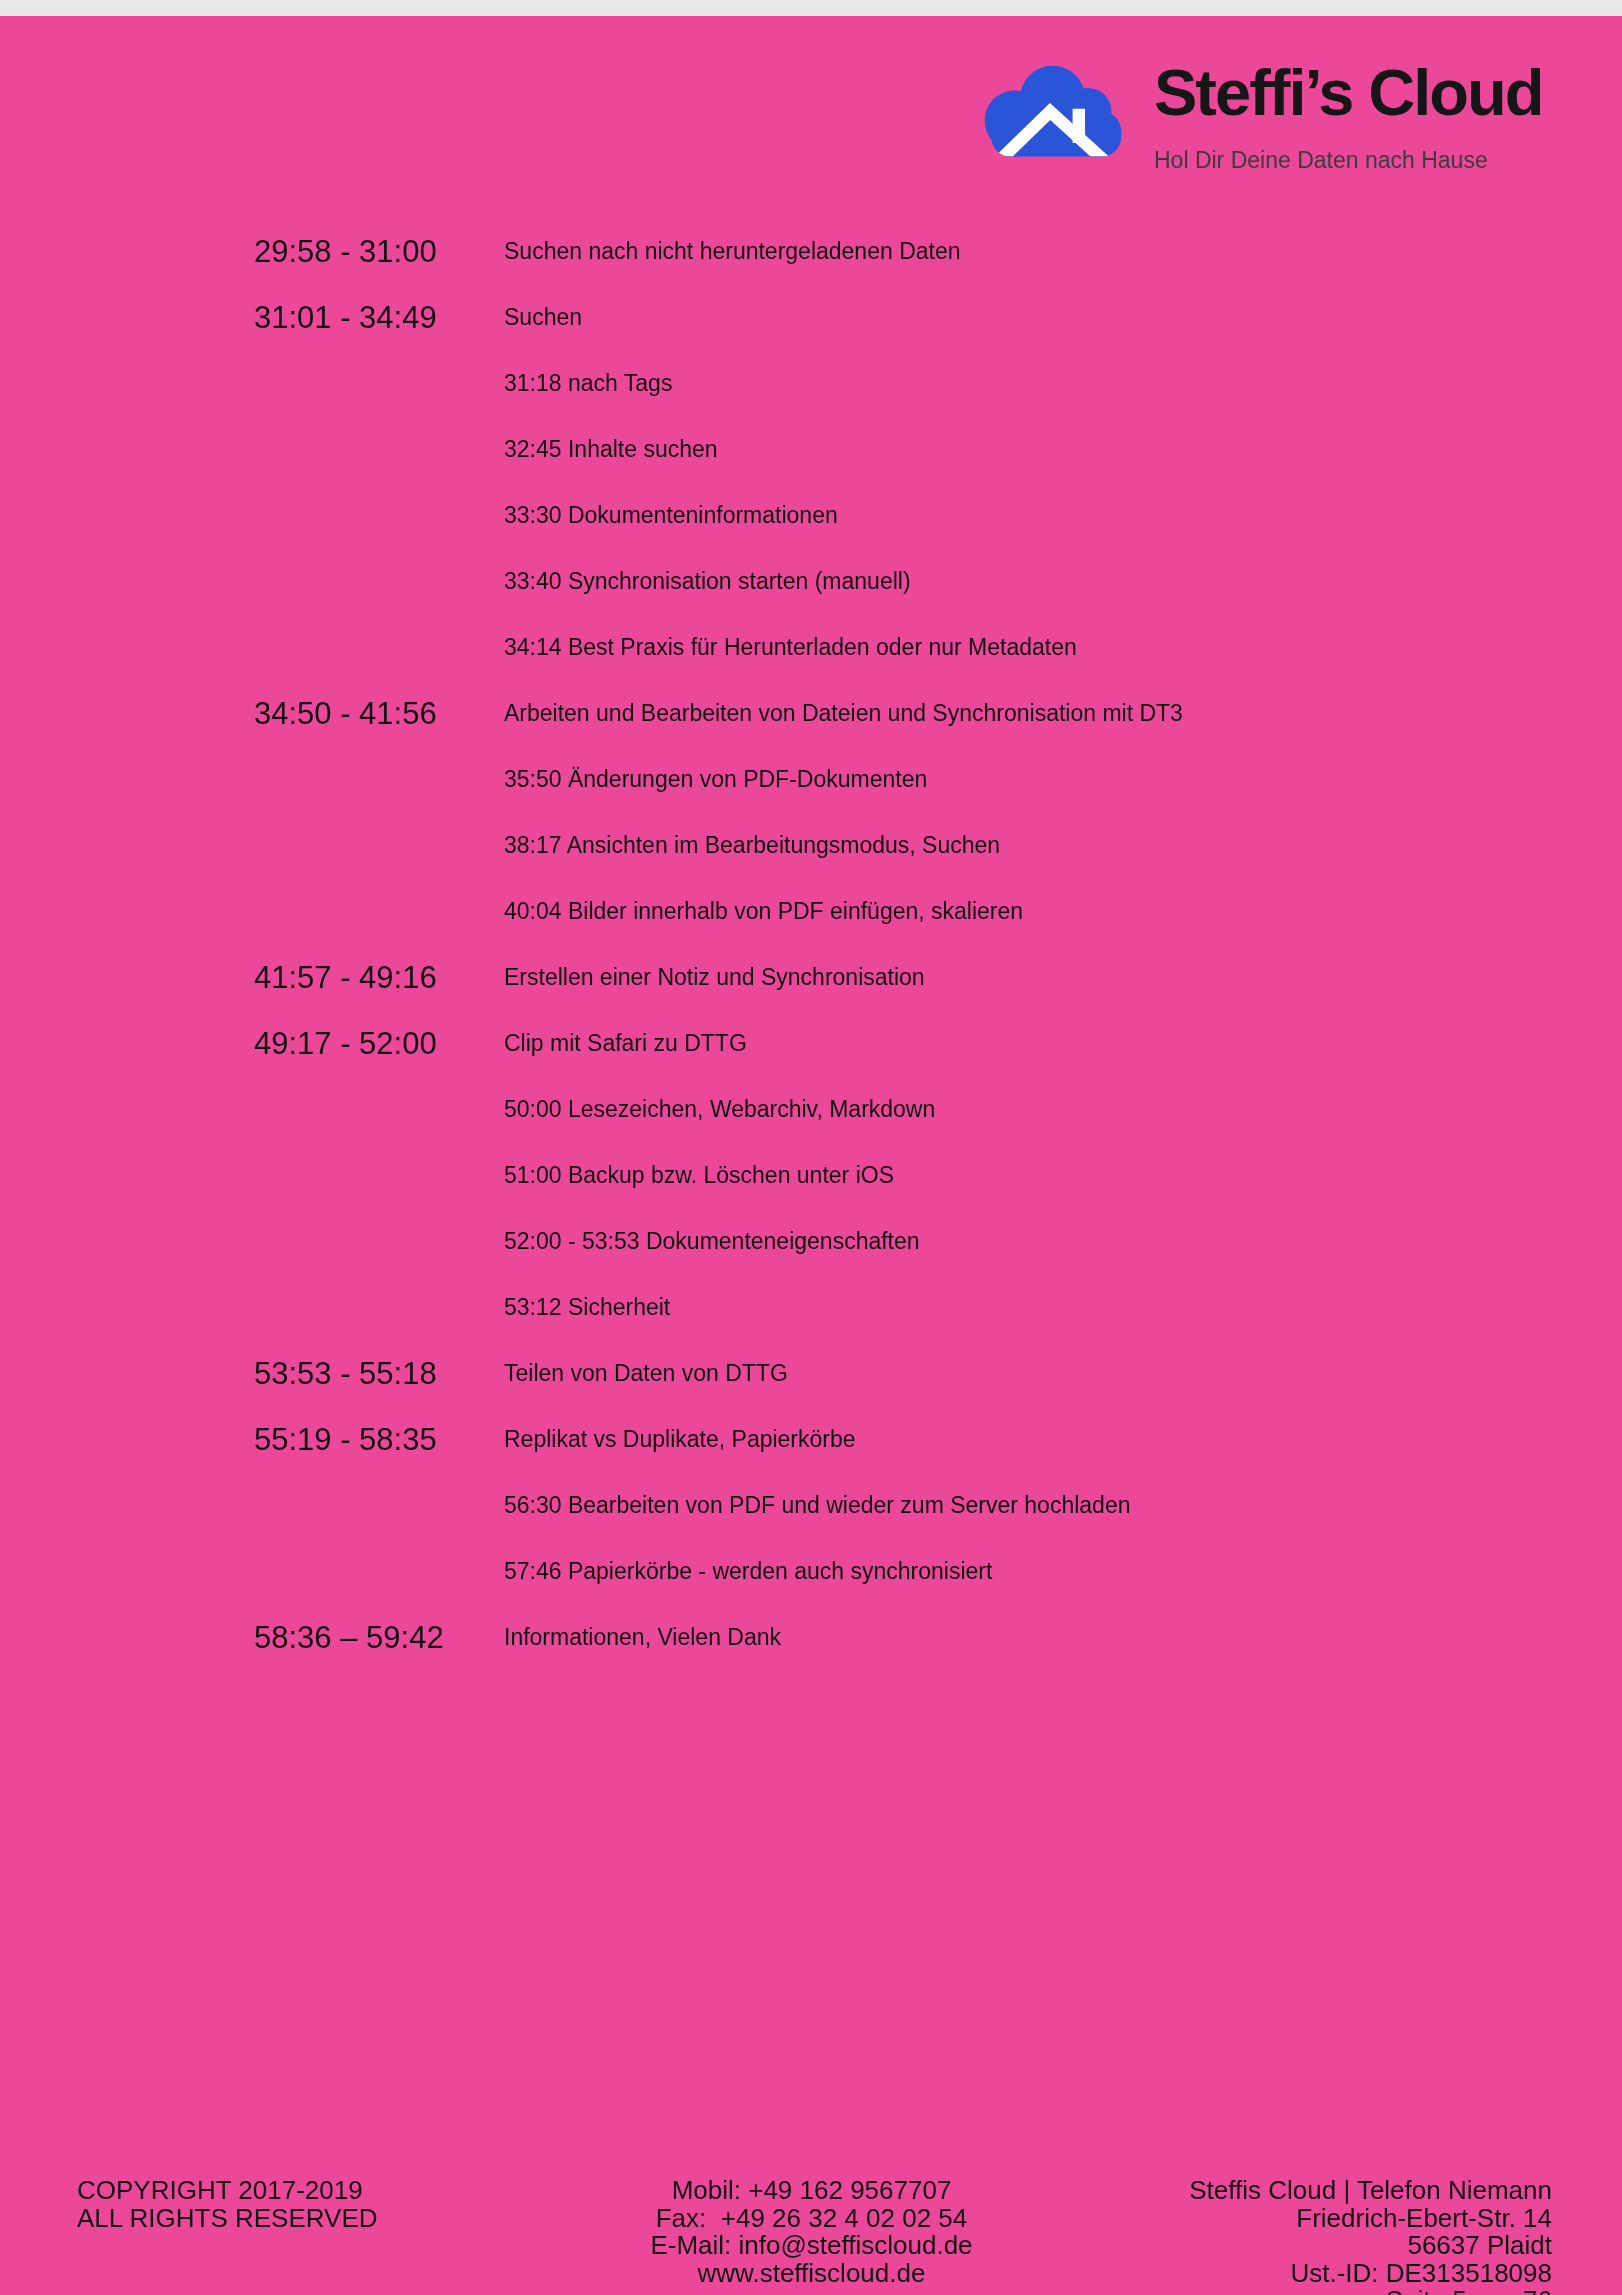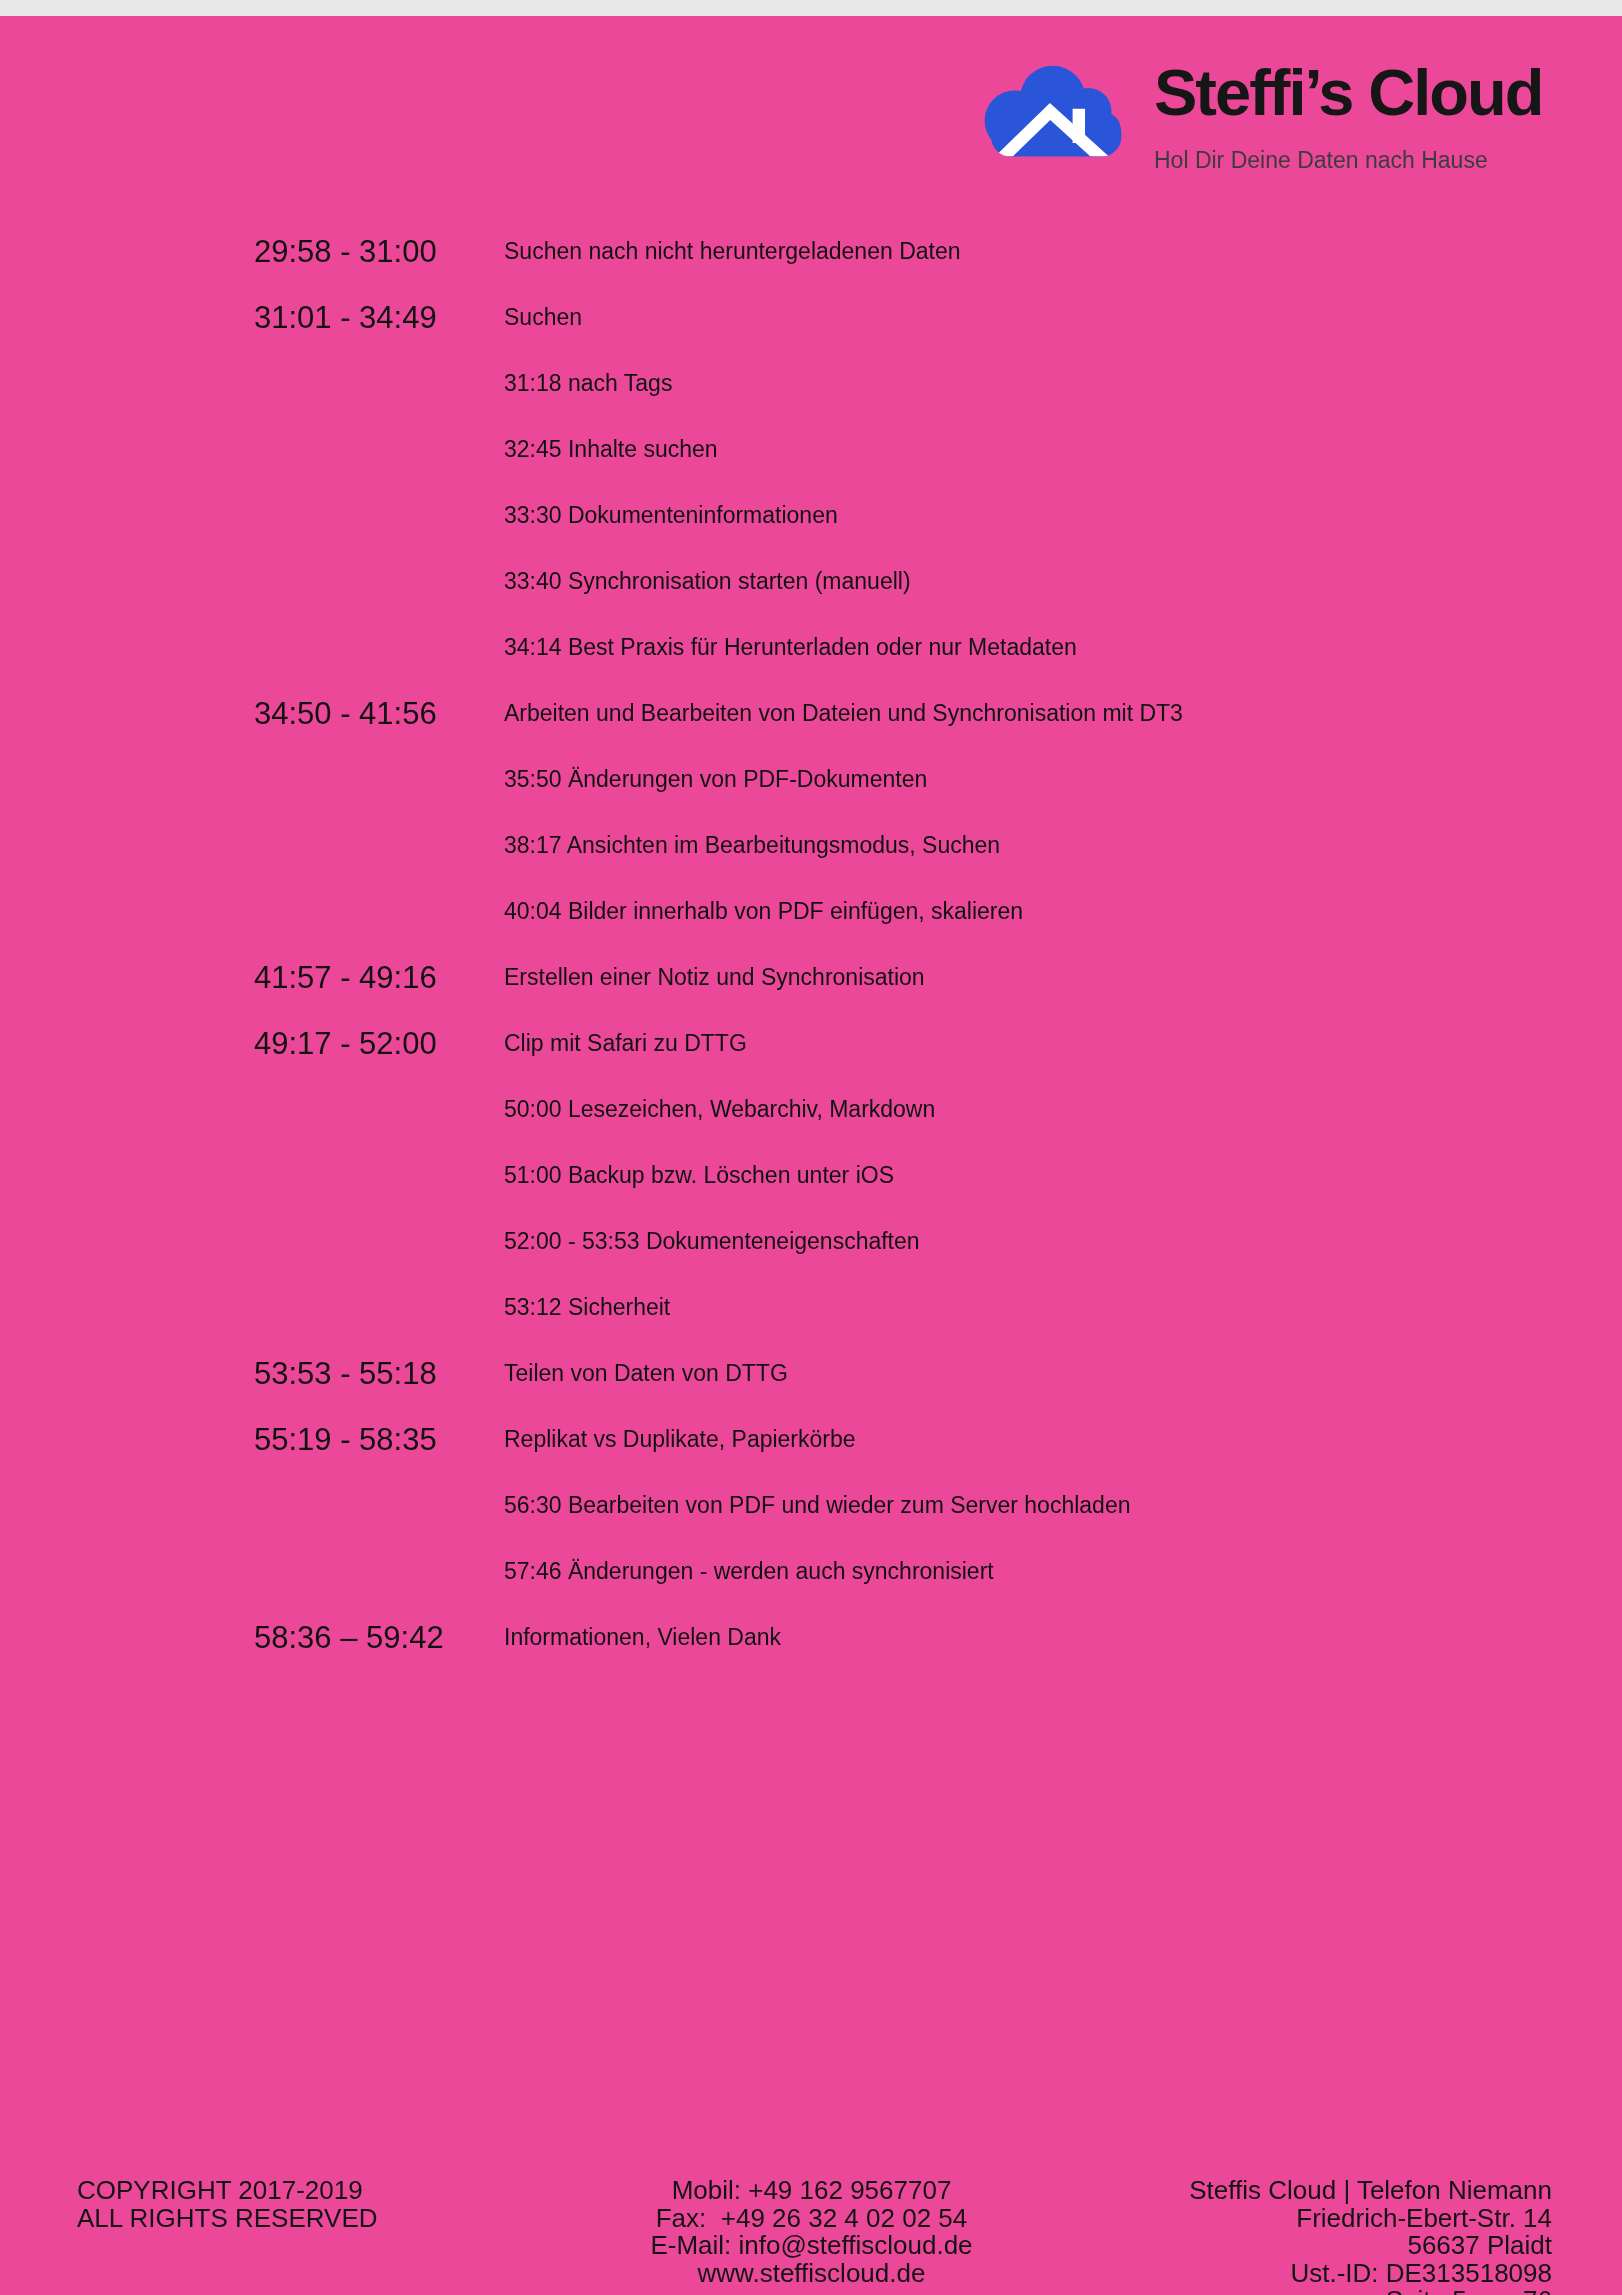--- a/index.html
+++ b/index.html
@@ -187,21 +187,21 @@
     <span class="t-label">Replikat vs Duplikate, Papierkörbe</span>
   </div>
 
   <div class="toc-row">
     <span class="t-time"></span>
     <span class="t-label">56:30 Bearbeiten von PDF und wieder zum Server hochladen</span>
   </div>
 
   <div class="toc-row">
     <span class="t-time"></span>
-    <span class="t-label">57:46 Änderungen - werden auch synchronisiert</span>
+    <span class="t-label">57:46 Papierkörbe - werden auch synchronisiert</span>
   </div>
 
   <div class="toc-row">
     <span class="t-time">58:36 – 59:42</span>
     <span class="t-label">Informationen, Vielen Dank</span>
   </div>
 </div>
 
   <div class="f-block f-left" id="footer-left">
       <div class="f-line">COPYRIGHT 2017-2019</div>

